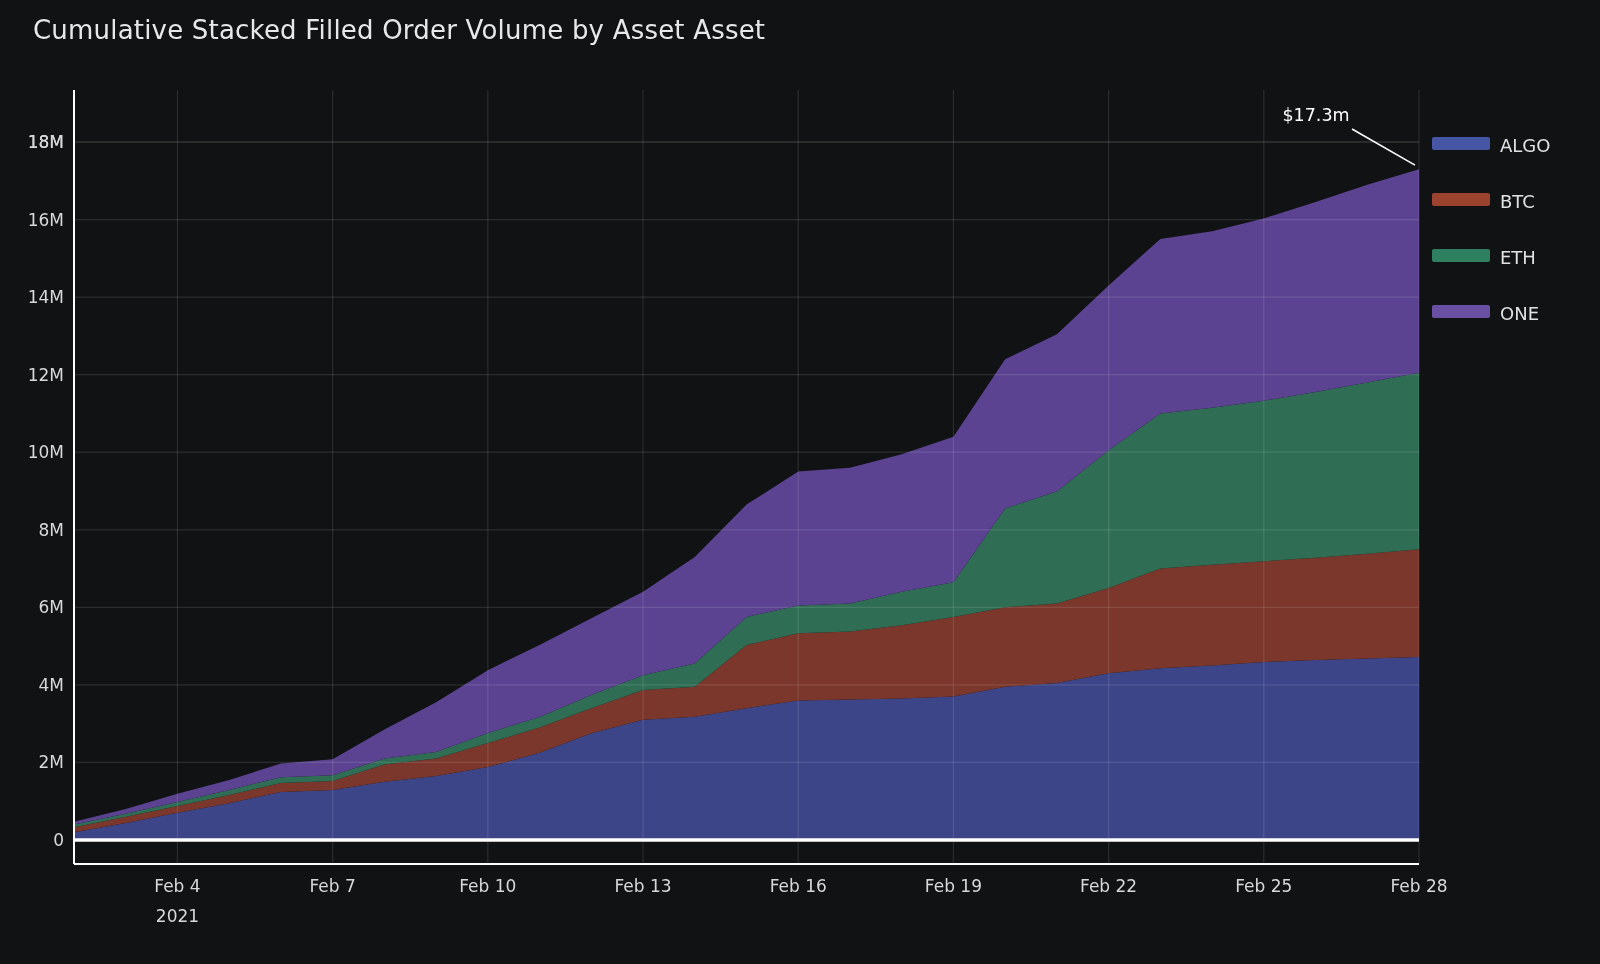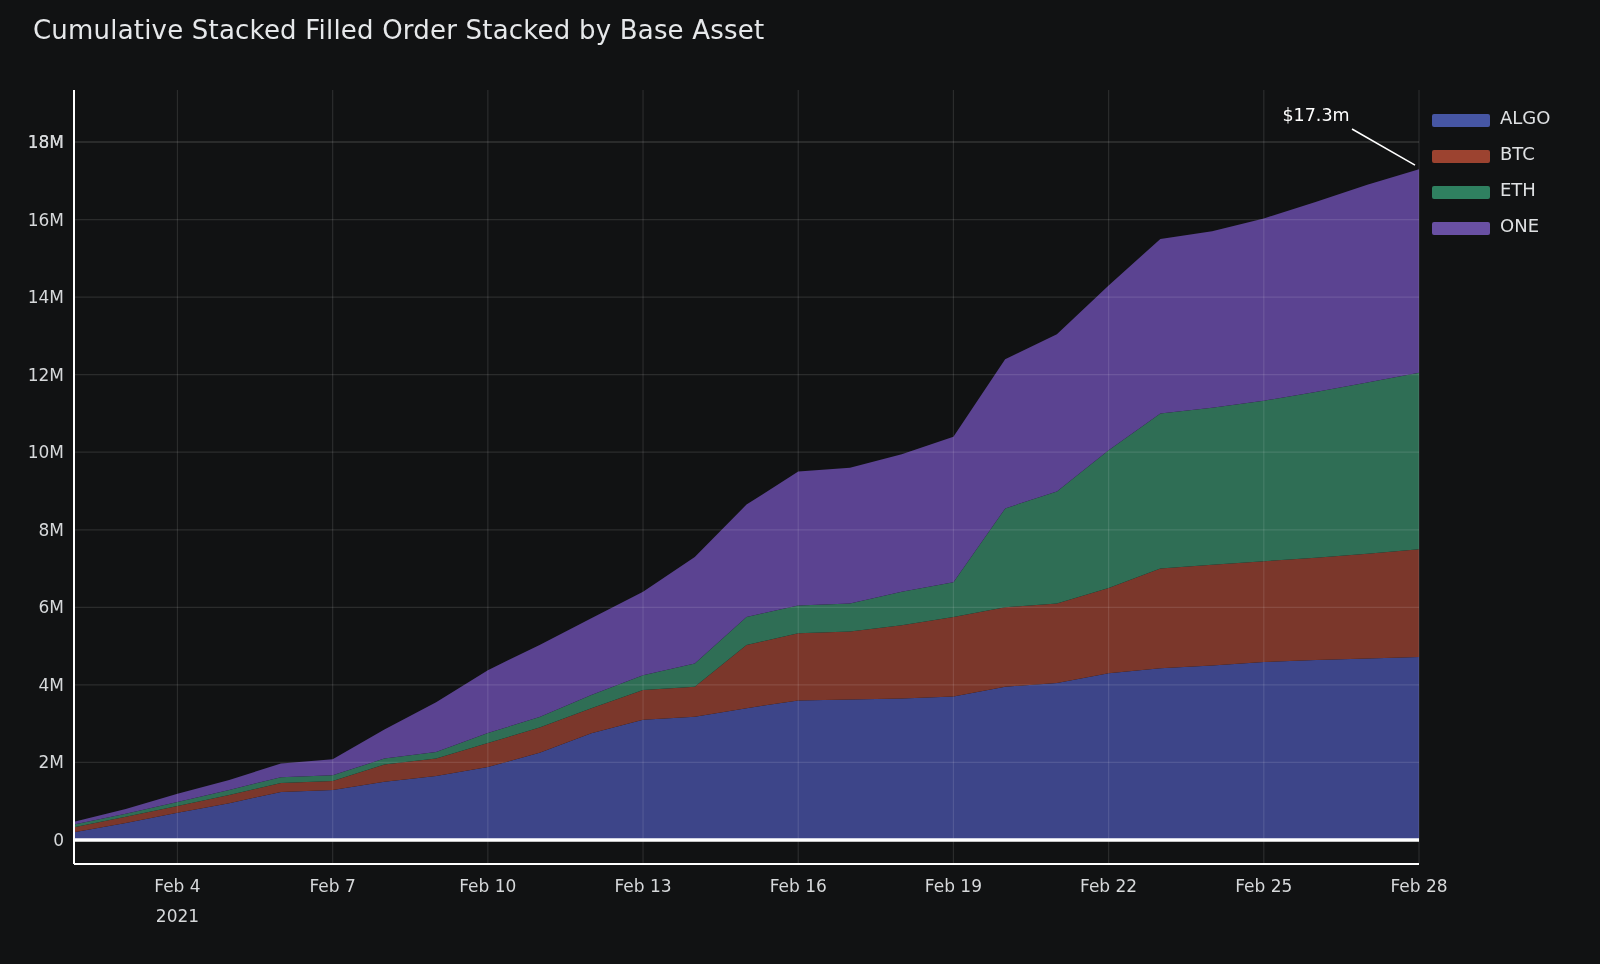--- a/index.html
+++ b/index.html
@@ -5,28 +5,28 @@
   html,body{margin:0;padding:0;background:#111213;}
   body{width:1600px;height:964px;position:relative;overflow:hidden;
        font-family:"DejaVu Sans","Liberation Sans",sans-serif;}
   #chart-title{position:absolute;left:33px;top:15px;font-size:26px;color:#e6e8ea;letter-spacing:.2px;}
   #chart-svg{position:absolute;left:0;top:0;}
   .ytick{font-size:17px;fill:#d6d8da;}
   .xtick{font-size:17px;fill:#d6d8da;}
   .xtick-year{font-size:17px;fill:#d6d8da;}
   .annotation-text{font-size:17.5px;fill:#ffffff;}
   #legend{position:absolute;left:1432px;top:104px;}
-  .legend-row{display:flex;align-items:flex-end;height:23px;margin-bottom:13px;cursor:pointer;}
+  .legend-row{display:flex;align-items:flex-start;height:23px;margin-bottom:13px;cursor:pointer;margin-top:33px;}
   .legend-swatch{width:58px;height:13px;border-radius:2px;margin-right:10px;flex:0 0 auto;}
   .legend-label{font-size:18px;color:#dfe1e3;line-height:1;}
 </style>
 </head>
 <body>
 
-<div id="chart-title">Cumulative Stacked Filled Order Stacked by Base Asset</div>
+<div id="chart-title">Cumulative Stacked Filled Order Volume by Asset Asset</div>
 
 <svg id="chart-svg" width="1600" height="964" viewBox="0 0 1600 964">
   <g id="areas-layer">
       <polygon points="74,832.2444444444444 125.73076923076923,822.9377777777778 177.46153846153845,812.8555555555556 229.19230769230768,803.1611111111112 280.9230769230769,791.9155555555556 332.65384615384613,789.9766666666667 384.38461538461536,781.8333333333334 436.11538461538464,776.0166666666667 487.84615384615387,767.0977777777778 539.5769230769231,752.75 591.3076923076923,733.3611111111111 643.0384615384615,719.7888888888889 694.7692307692307,716.6866666666666 746.5,708.1555555555556 798.2307692307693,700.4 849.9615384615385,699.6244444444444 901.6923076923077,698.4611111111111 953.4230769230769,696.5222222222222 1005.1538461538462,686.8277777777778 1056.8846153846152,682.95 1108.6153846153845,673.2555555555556 1160.3461538461538,668.2144444444444 1212.076923076923,665.5 1263.8076923076924,662.01 1315.5384615384614,660.0711111111111 1367.2692307692307,658.52 1419,656.9688888888888 1419,840 1367.2692307692307,840 1315.5384615384614,840 1263.8076923076924,840 1212.076923076923,840 1160.3461538461538,840 1108.6153846153845,840 1056.8846153846152,840 1005.1538461538462,840 953.4230769230769,840 901.6923076923077,840 849.9615384615385,840 798.2307692307693,840 746.5,840 694.7692307692307,840 643.0384615384615,840 591.3076923076923,840 539.5769230769231,840 487.84615384615387,840 436.11538461538464,840 384.38461538461536,840 332.65384615384613,840 280.9230769230769,840 229.19230769230768,840 177.46153846153845,840 125.73076923076923,840 74,840" fill="#3d4589"></polygon>
       <polygon points="74,827.2033333333334 125.73076923076923,816.7333333333333 177.46153846153845,805.8755555555556 229.19230769230768,795.0177777777778 280.9230769230769,782.9966666666667 332.65384615384613,781.0577777777778 384.38461538461536,764.3833333333333 436.11538461538464,758.5666666666666 487.84615384615387,743.0555555555555 539.5769230769231,727.5444444444445 591.3076923076923,708.1555555555556 643.0384615384615,689.9300000000001 694.7692307692307,686.8277777777778 746.5,644.9477777777778 798.2307692307693,633.3144444444445 849.9615384615385,631.3755555555556 901.6923076923077,625.1711111111111 953.4230769230769,617.0277777777778 1005.1538461538462,607.3333333333333 1056.8846153846152,603.4555555555555 1108.6153846153845,587.9444444444445 1160.3461538461538,568.5555555555555 1212.076923076923,564.6777777777778 1263.8076923076924,561.1877777777778 1315.5384615384614,557.6977777777778 1367.2692307692307,553.8199999999999 1419,549.1666666666667 1419,656.9688888888888 1367.2692307692307,658.52 1315.5384615384614,660.0711111111111 1263.8076923076924,662.01 1212.076923076923,665.5 1160.3461538461538,668.2144444444444 1108.6153846153845,673.2555555555556 1056.8846153846152,682.95 1005.1538461538462,686.8277777777778 953.4230769230769,696.5222222222222 901.6923076923077,698.4611111111111 849.9615384615385,699.6244444444444 798.2307692307693,700.4 746.5,708.1555555555556 694.7692307692307,716.6866666666666 643.0384615384615,719.7888888888889 591.3076923076923,733.3611111111111 539.5769230769231,752.75 487.84615384615387,767.0977777777778 436.11538461538464,776.0166666666667 384.38461538461536,781.8333333333334 332.65384615384613,789.9766666666667 280.9230769230769,791.9155555555556 229.19230769230768,803.1611111111112 177.46153846153845,812.8555555555556 125.73076923076923,822.9377777777778 74,832.2444444444444" fill="#7b372b"></polygon>
       <polygon points="74,824.4888888888889 125.73076923076923,813.6311111111111 177.46153846153845,801.9977777777777 229.19230769230768,789.9766666666667 280.9230769230769,777.18 332.65384615384613,775.2411111111111 384.38461538461536,758.5666666666666 436.11538461538464,751.9744444444444 487.84615384615387,732.9733333333334 539.5769230769231,717.0744444444445 591.3076923076923,694.9711111111111 643.0384615384615,675.1944444444445 694.7692307692307,663.5611111111111 746.5,617.0277777777778 798.2307692307693,605.3944444444444 849.9615384615385,603.4555555555555 901.6923076923077,591.8222222222222 953.4230769230769,582.1277777777777 1005.1538461538462,508.45 1056.8846153846152,491.3877777777778 1108.6153846153845,450.2833333333333 1160.3461538461538,413.44444444444446 1212.076923076923,407.62777777777785 1263.8076923076924,400.64777777777783 1315.5384615384614,392.1166666666667 1367.2692307692307,382.42222222222216 1419,372.72777777777776 1419,549.1666666666667 1367.2692307692307,553.8199999999999 1315.5384615384614,557.6977777777778 1263.8076923076924,561.1877777777778 1212.076923076923,564.6777777777778 1160.3461538461538,568.5555555555555 1108.6153846153845,587.9444444444445 1056.8846153846152,603.4555555555555 1005.1538461538462,607.3333333333333 953.4230769230769,617.0277777777778 901.6923076923077,625.1711111111111 849.9615384615385,631.3755555555556 798.2307692307693,633.3144444444445 746.5,644.9477777777778 694.7692307692307,686.8277777777778 643.0384615384615,689.9300000000001 591.3076923076923,708.1555555555556 539.5769230769231,727.5444444444445 487.84615384615387,743.0555555555555 436.11538461538464,758.5666666666666 384.38461538461536,764.3833333333333 332.65384615384613,781.0577777777778 280.9230769230769,782.9966666666667 229.19230769230768,795.0177777777778 177.46153846153845,805.8755555555556 125.73076923076923,816.7333333333333 74,827.2033333333334" fill="#2f6e55"></polygon>
       <polygon points="74,821.7744444444445 125.73076923076923,808.9777777777778 177.46153846153845,793.8544444444444 229.19230769230768,779.8944444444444 280.9230769230769,763.6077777777778 332.65384615384613,759.3422222222222 384.38461538461536,729.4833333333333 436.11538461538464,702.338888888889 487.84615384615387,670.1533333333333 539.5769230769231,644.9477777777778 591.3076923076923,618.1911111111111 643.0384615384615,591.8222222222222 694.7692307692307,556.9222222222222 746.5,504.57222222222225 798.2307692307693,471.6111111111111 849.9615384615385,467.73333333333335 901.6923076923077,454.16111111111115 953.4230769230769,436.7111111111111 1005.1538461538462,359.1555555555555 1056.8846153846152,334.3377777777778 1108.6153846153845,285.47777777777776 1160.3461538461538,238.94444444444446 1212.076923076923,231.18888888888887 1263.8076923076924,218.39222222222236 1315.5384615384614,202.1055555555556 1367.2692307692307,184.65555555555557 1419,169.1444444444444 1419,372.72777777777776 1367.2692307692307,382.42222222222216 1315.5384615384614,392.1166666666667 1263.8076923076924,400.64777777777783 1212.076923076923,407.62777777777785 1160.3461538461538,413.44444444444446 1108.6153846153845,450.2833333333333 1056.8846153846152,491.3877777777778 1005.1538461538462,508.45 953.4230769230769,582.1277777777777 901.6923076923077,591.8222222222222 849.9615384615385,603.4555555555555 798.2307692307693,605.3944444444444 746.5,617.0277777777778 694.7692307692307,663.5611111111111 643.0384615384615,675.1944444444445 591.3076923076923,694.9711111111111 539.5769230769231,717.0744444444445 487.84615384615387,732.9733333333334 436.11538461538464,751.9744444444444 384.38461538461536,758.5666666666666 332.65384615384613,775.2411111111111 280.9230769230769,777.18 229.19230769230768,789.9766666666667 177.46153846153845,801.9977777777777 125.73076923076923,813.6311111111111 74,824.4888888888889" fill="#5b4391"></polygon>
     </g>
   <g id="grid-layer">
       <line x1="177.46153846153845" x2="177.46153846153845" y1="90" y2="864" stroke="rgba(255,255,255,0.11)" stroke-width="1.2"></line>

